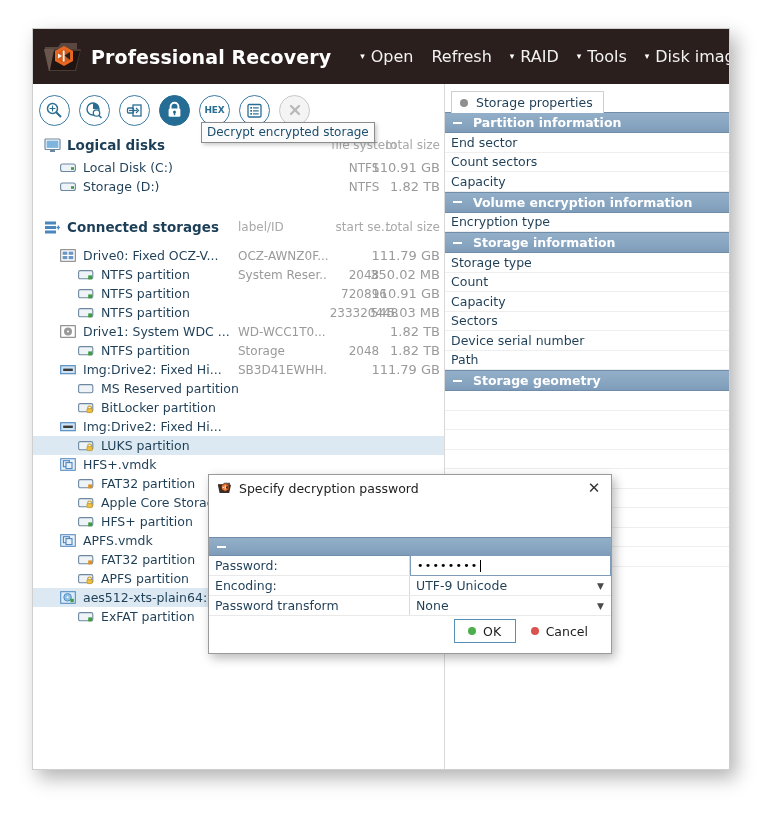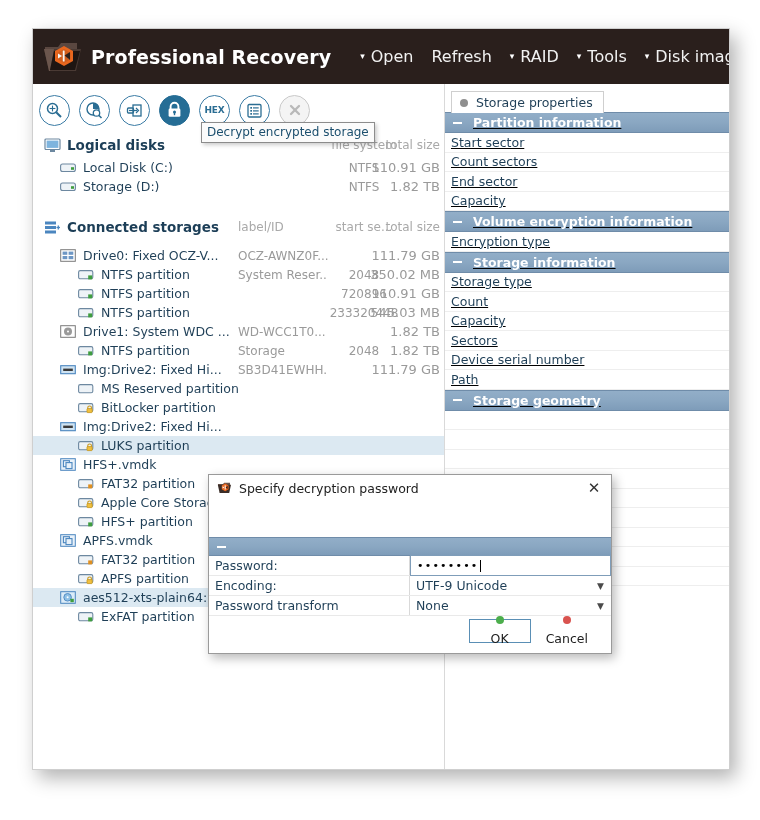--- a/index.html
+++ b/index.html
@@ -158,21 +158,20 @@
   .spacer { height: 18px; }
   .indent1 { padding-left: 26px; }
   .indent2 { padding-left: 44px; }
 
   
   #right-panel {
     position: relative;
     flex: 1 1 auto;
     background: #ffffff;
     padding-top: 7px;
-    text-decoration: underline;
   }
   #prop-tab {
     margin-left: 6px;
     height: 22px;
     background: #ffffff;
     border: 1px solid #cfcfcf;
     border-bottom: none;
     display: inline-flex;
     align-items: center;
     padding: 0 10px 0 8px;
@@ -302,21 +301,20 @@
     height: 24px;
     min-width: 62px;
     display:flex;align-items:center;justify-content:center;
     gap: 7px;
     font-size: 12.5px;
     color: #1c1c1c;
     background: #ffffff;
     border: 1px solid transparent;
     cursor: pointer;
     padding: 0 10px;
-    flex-direction: column;
   }
   .dlg-btn.default { border: 1px solid #5a8fb5; }
   .btn-dot { width: 8px; height: 8px; border-radius:50%; flex:0 0 auto;}
   .btn-dot.green { background:#4cae4c; }
   .btn-dot.red { background:#d9534f; }
 </style>
 </head>
 <body>
 
 <div id="app-window">
@@ -729,23 +727,22 @@
         <span class="tab-dot"></span>
         <span>Storage properties</span>
       </div>
 
       <div id="prop-list">
 
         <div class="sect-hdr">
           <span class="sect-minus"></span>
           <span>Partition information</span>
         </div>
-        <div class="prop-row">Start sector</div>
+        <div class="prop-row">End sector</div>
         <div class="prop-row">Count sectors</div>
-        <div class="prop-row">End sector</div>
         <div class="prop-row">Capacity</div>
 
         <div class="sect-hdr">
           <span class="sect-minus"></span>
           <span>Volume encryption information</span>
         </div>
         <div class="prop-row">Encryption type</div>
 
         <div class="sect-hdr">
           <span class="sect-minus"></span>

